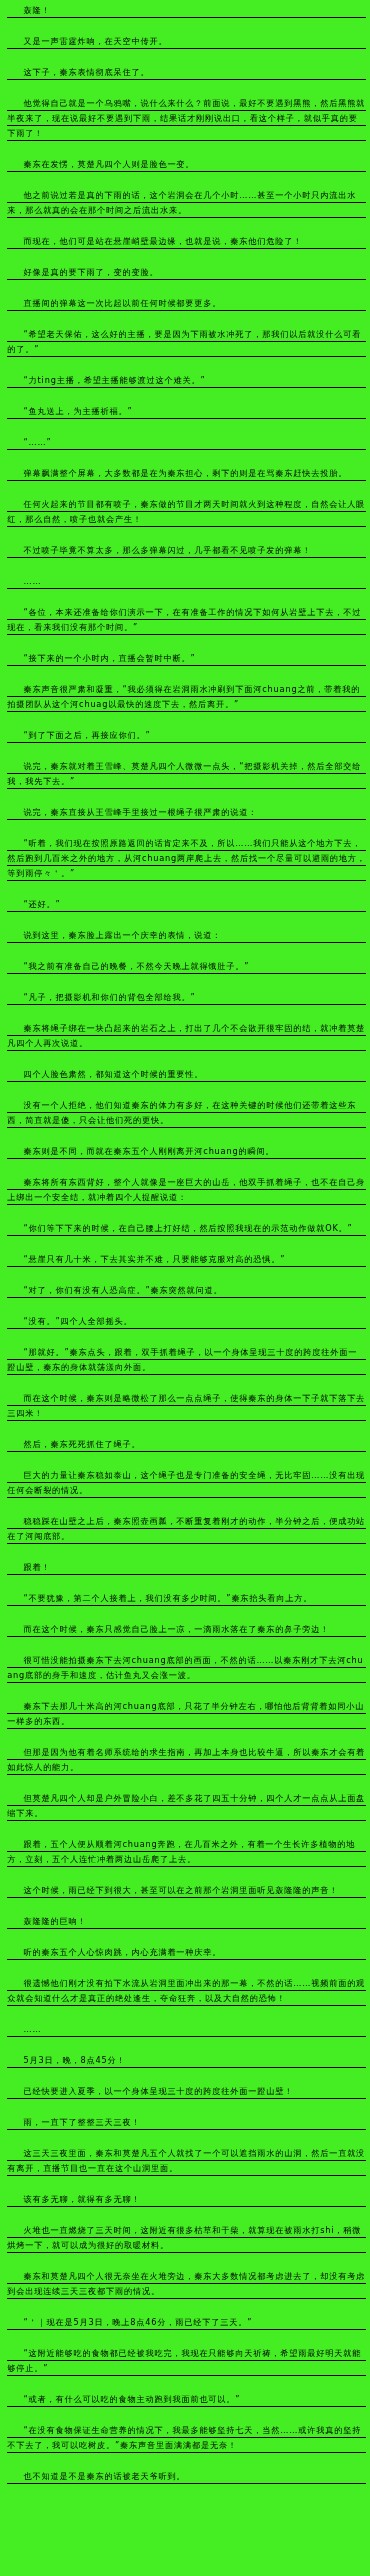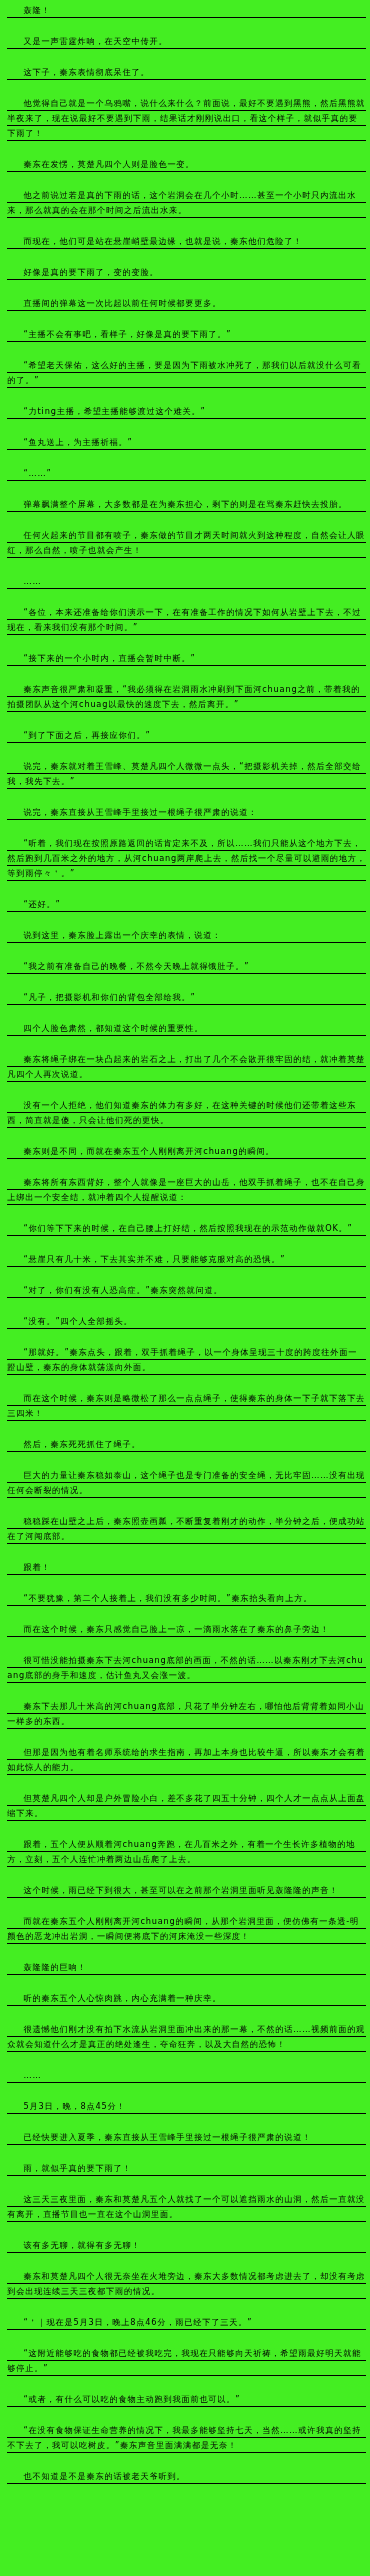--- a/index.html
+++ b/index.html
@@ -44,41 +44,41 @@
   <article>
       <p class="para">轰隆！</p>
       <p class="para">又是一声雷霆炸响，在天空中传开。</p>
       <p class="para">这下子，秦东表情彻底呆住了。</p>
       <p class="para">他觉得自己就是一个乌鸦嘴，说什么来什么？前面说，最好不要遇到黑熊，然后黑熊就半夜来了，现在说最好不要遇到下雨，结果话才刚刚说出口，看这个样子，就似乎真的要下雨了！</p>
       <p class="para">秦东在发愣，莫楚凡四个人则是脸色一变。</p>
       <p class="para">他之前说过若是真的下雨的话，这个岩洞会在几个小时……甚至一个小时只内流出水来，那么就真的会在那个时间之后流出水来。</p>
       <p class="para">而现在，他们可是站在悬崖峭壁最边缘，也就是说，秦东他们危险了！</p>
       <p class="para">好像是真的要下雨了，变的变脸。</p>
       <p class="para">直播间的弹幕这一次比起以前任何时候都要更多。</p>
-      <p class="para">“主播不会有事吧，看样子，好像是真的要下雨了。”</p>
       <p class="para">“希望老天保佑，这么好的主播，要是因为下雨被水冲死了，那我们以后就没什么可看的了。”</p>
       <p class="para">“力ting主播，希望主播能够渡过这个难关。”</p>
       <p class="para">“鱼丸送上，为主播祈福。”</p>
       <p class="para">“……”</p>
       <p class="para">弹幕飘满整个屏幕，大多数都是在为秦东担心，剩下的则是在骂秦东赶快去投胎。</p>
       <p class="para">任何火起来的节目都有喷子，秦东做的节目才两天时间就火到这种程度，自然会让人眼红，那么自然，喷子也就会产生！</p>
+      <p class="para">不过喷子毕竟不算太多，那么多弹幕闪过，几乎都看不见喷子发的弹幕！</p>
       <p class="para">……</p>
       <p class="para">“各位，本来还准备给你们演示一下，在有准备工作的情况下如何从岩壁上下去，不过现在，看来我们没有那个时间。”</p>
       <p class="para">“接下来的一个小时内，直播会暂时中断。”</p>
       <p class="para">秦东声音很严肃和凝重，“我必须得在岩洞雨水冲刷到下面河chuang之前，带着我的拍摄团队从这个河chuag以最快的速度下去，然后离开。”</p>
       <p class="para">“到了下面之后，再接应你们。”</p>
       <p class="para">说完，秦东就对着王雪峰、莫楚凡四个人微微一点头，“把摄影机关掉，然后全部交给我，我先下去。”</p>
       <p class="para">说完，秦东直接从王雪峰手里接过一根绳子很严肃的说道：</p>
       <p class="para">“听着，我们现在按照原路返回的话肯定来不及，所以……我们只能从这个地方下去，然后跑到几百米之外的地方，从河chuang两岸爬上去，然后找一个尽量可以避雨的地方，等到雨停々＇。”</p>
       <p class="para">“还好。”</p>
       <p class="para">说到这里，秦东脸上露出一个庆幸的表情，说道：</p>
       <p class="para">“我之前有准备自己的晚餐，不然今天晚上就得饿肚子。”</p>
       <p class="para">“凡子，把摄影机和你们的背包全部给我。”</p>
+      <p class="para">秦东将绳子绑在一块凸起来的岩石之上，打出了几个不会散开很牢固的结，就冲着莫楚凡四个人再次说道。</p>
       <p class="para">四个人脸色肃然，都知道这个时候的重要性。</p>
-      <p class="para">秦东将绳子绑在一块凸起来的岩石之上，打出了几个不会散开很牢固的结，就冲着莫楚凡四个人再次说道。</p>
       <p class="para">没有一个人拒绝，他们知道秦东的体力有多好，在这种关键的时候他们还带着这些东西，简直就是傻，只会让他们死的更快。</p>
       <p class="para">秦东则是不同，而就在秦东五个人刚刚离开河chuang的瞬间。</p>
       <p class="para">秦东将所有东西背好，整个人就像是一座巨大的山岳，他双手抓着绳子，也不在自己身上绑出一个安全结，就冲着四个人提醒说道：</p>
       <p class="para">“你们等下下来的时候，在自己腰上打好结，然后按照我现在的示范动作做就OK。”</p>
       <p class="para">“悬崖只有几十米，下去其实并不难，只要能够克服对高的恐惧。”</p>
       <p class="para">“对了，你们有没有人恐高症。”秦东突然就问道。</p>
       <p class="para">“没有。”四个人全部摇头。</p>
       <p class="para">“那就好。”秦东点头，跟着，双手抓着绳子，以一个身体呈现三十度的跨度往外面一蹬山壁，秦东的身体就荡漾向外面。</p>
       <p class="para">而在这个时候，秦东则是略微松了那么一点点绳子，使得秦东的身体一下子就下落下去三四米！</p>
       <p class="para">然后，秦东死死抓住了绳子。</p>
@@ -86,30 +86,30 @@
       <p class="para">稳稳踩在山壁之上后，秦东照壶画瓢，不断重复着刚才的动作，半分钟之后，便成功站在了河闯底部。</p>
       <p class="para">跟着！</p>
       <p class="para">“不要犹豫，第二个人接着上，我们没有多少时间。”秦东抬头看向上方。</p>
       <p class="para">而在这个时候，秦东只感觉自己脸上一凉，一滴雨水落在了秦东的鼻子旁边！</p>
       <p class="para">很可惜没能拍摄秦东下去河chuang底部的画面，不然的话……以秦东刚才下去河chuang底部的身手和速度，估计鱼丸又会涨一波。</p>
       <p class="para">秦东下去那几十米高的河chuang底部，只花了半分钟左右，哪怕他后背背着如同小山一样多的东西。</p>
       <p class="para">但那是因为他有着名师系统给的求生指南，再加上本身也比较牛逼，所以秦东才会有着如此惊人的能力。</p>
       <p class="para">但莫楚凡四个人却是户外冒险小白，差不多花了四五十分钟，四个人才一点点从上面盘缩下来。</p>
       <p class="para">跟着，五个人便从顺着河chuang奔跑，在几百米之外，有着一个生长许多植物的地方，立刻，五个人连忙冲着两边山岳爬了上去。</p>
       <p class="para">这个时候，雨已经下到很大，甚至可以在之前那个岩洞里面听见轰隆隆的声音！</p>
-      <p class="para">而就在秦东五个人刚刚离开河chuang的瞬间，从那个岩洞里面，便仿佛有一条透-明颜色的恶龙冲出岩洞，一瞬间便将底下的河床淹没一些深度！</p>
       <p class="para">轰隆隆的巨响！</p>
       <p class="para">听的秦东五个人心惊肉跳，内心充满着一种庆幸。</p>
       <p class="para">很遗憾他们刚才没有拍下水流从岩洞里面冲出来的那一幕，不然的话……视频前面的观众就会知道什么才是真正的绝处逢生，夺命狂奔，以及大自然的恐怖！</p>
       <p class="para">……</p>
       <p class="para">5月3日，晚，8点45分！</p>
-      <p class="para">已经快要进入夏季，秦东直接从王雪峰手里接过一根绳子很严肃的说道！</p>
-      <p class="para">雨，就似乎真的要下雨了！</p>
+      <p class="para">已经快要进入夏季，以一个身体呈现三十度的跨度往外面一蹬山壁！</p>
+      <p class="para">雨，一直下了整整三天三夜！</p>
       <p class="para">这三天三夜里面，秦东和莫楚凡五个人就找了一个可以遮挡雨水的山洞，然后一直就没有离开，直播节目也一直在这个山洞里面。</p>
       <p class="para">该有多无聊，就得有多无聊！</p>
+      <p class="para">火堆也一直燃烧了三天时间，这附近有很多枯草和干柴，就算现在被雨水打shi，稍微烘烤一下，就可以成为很好的取暖材料。</p>
       <p class="para">秦东和莫楚凡四个人很无奈坐在火堆旁边，秦东大多数情况都考虑进去了，却没有考虑到会出现连续三天三夜都下雨的情况。</p>
       <p class="para">“＇｜现在是5月3日，晚上8点46分，雨已经下了三天。”</p>
       <p class="para">“这附近能够吃的食物都已经被我吃完，我现在只能够向天祈祷，希望雨最好明天就能够停止。”</p>
       <p class="para">“或者，有什么可以吃的食物主动跑到我面前也可以。”</p>
       <p class="para">“在没有食物保证生命营养的情况下，我最多能够坚持七天，当然……或许我真的坚持不下去了，我可以吃树皮。”秦东声音里面满满都是无奈！</p>
       <p class="para">也不知道是不是秦东的话被老天爷听到。</p>
     </article>
 </main>
 
 

